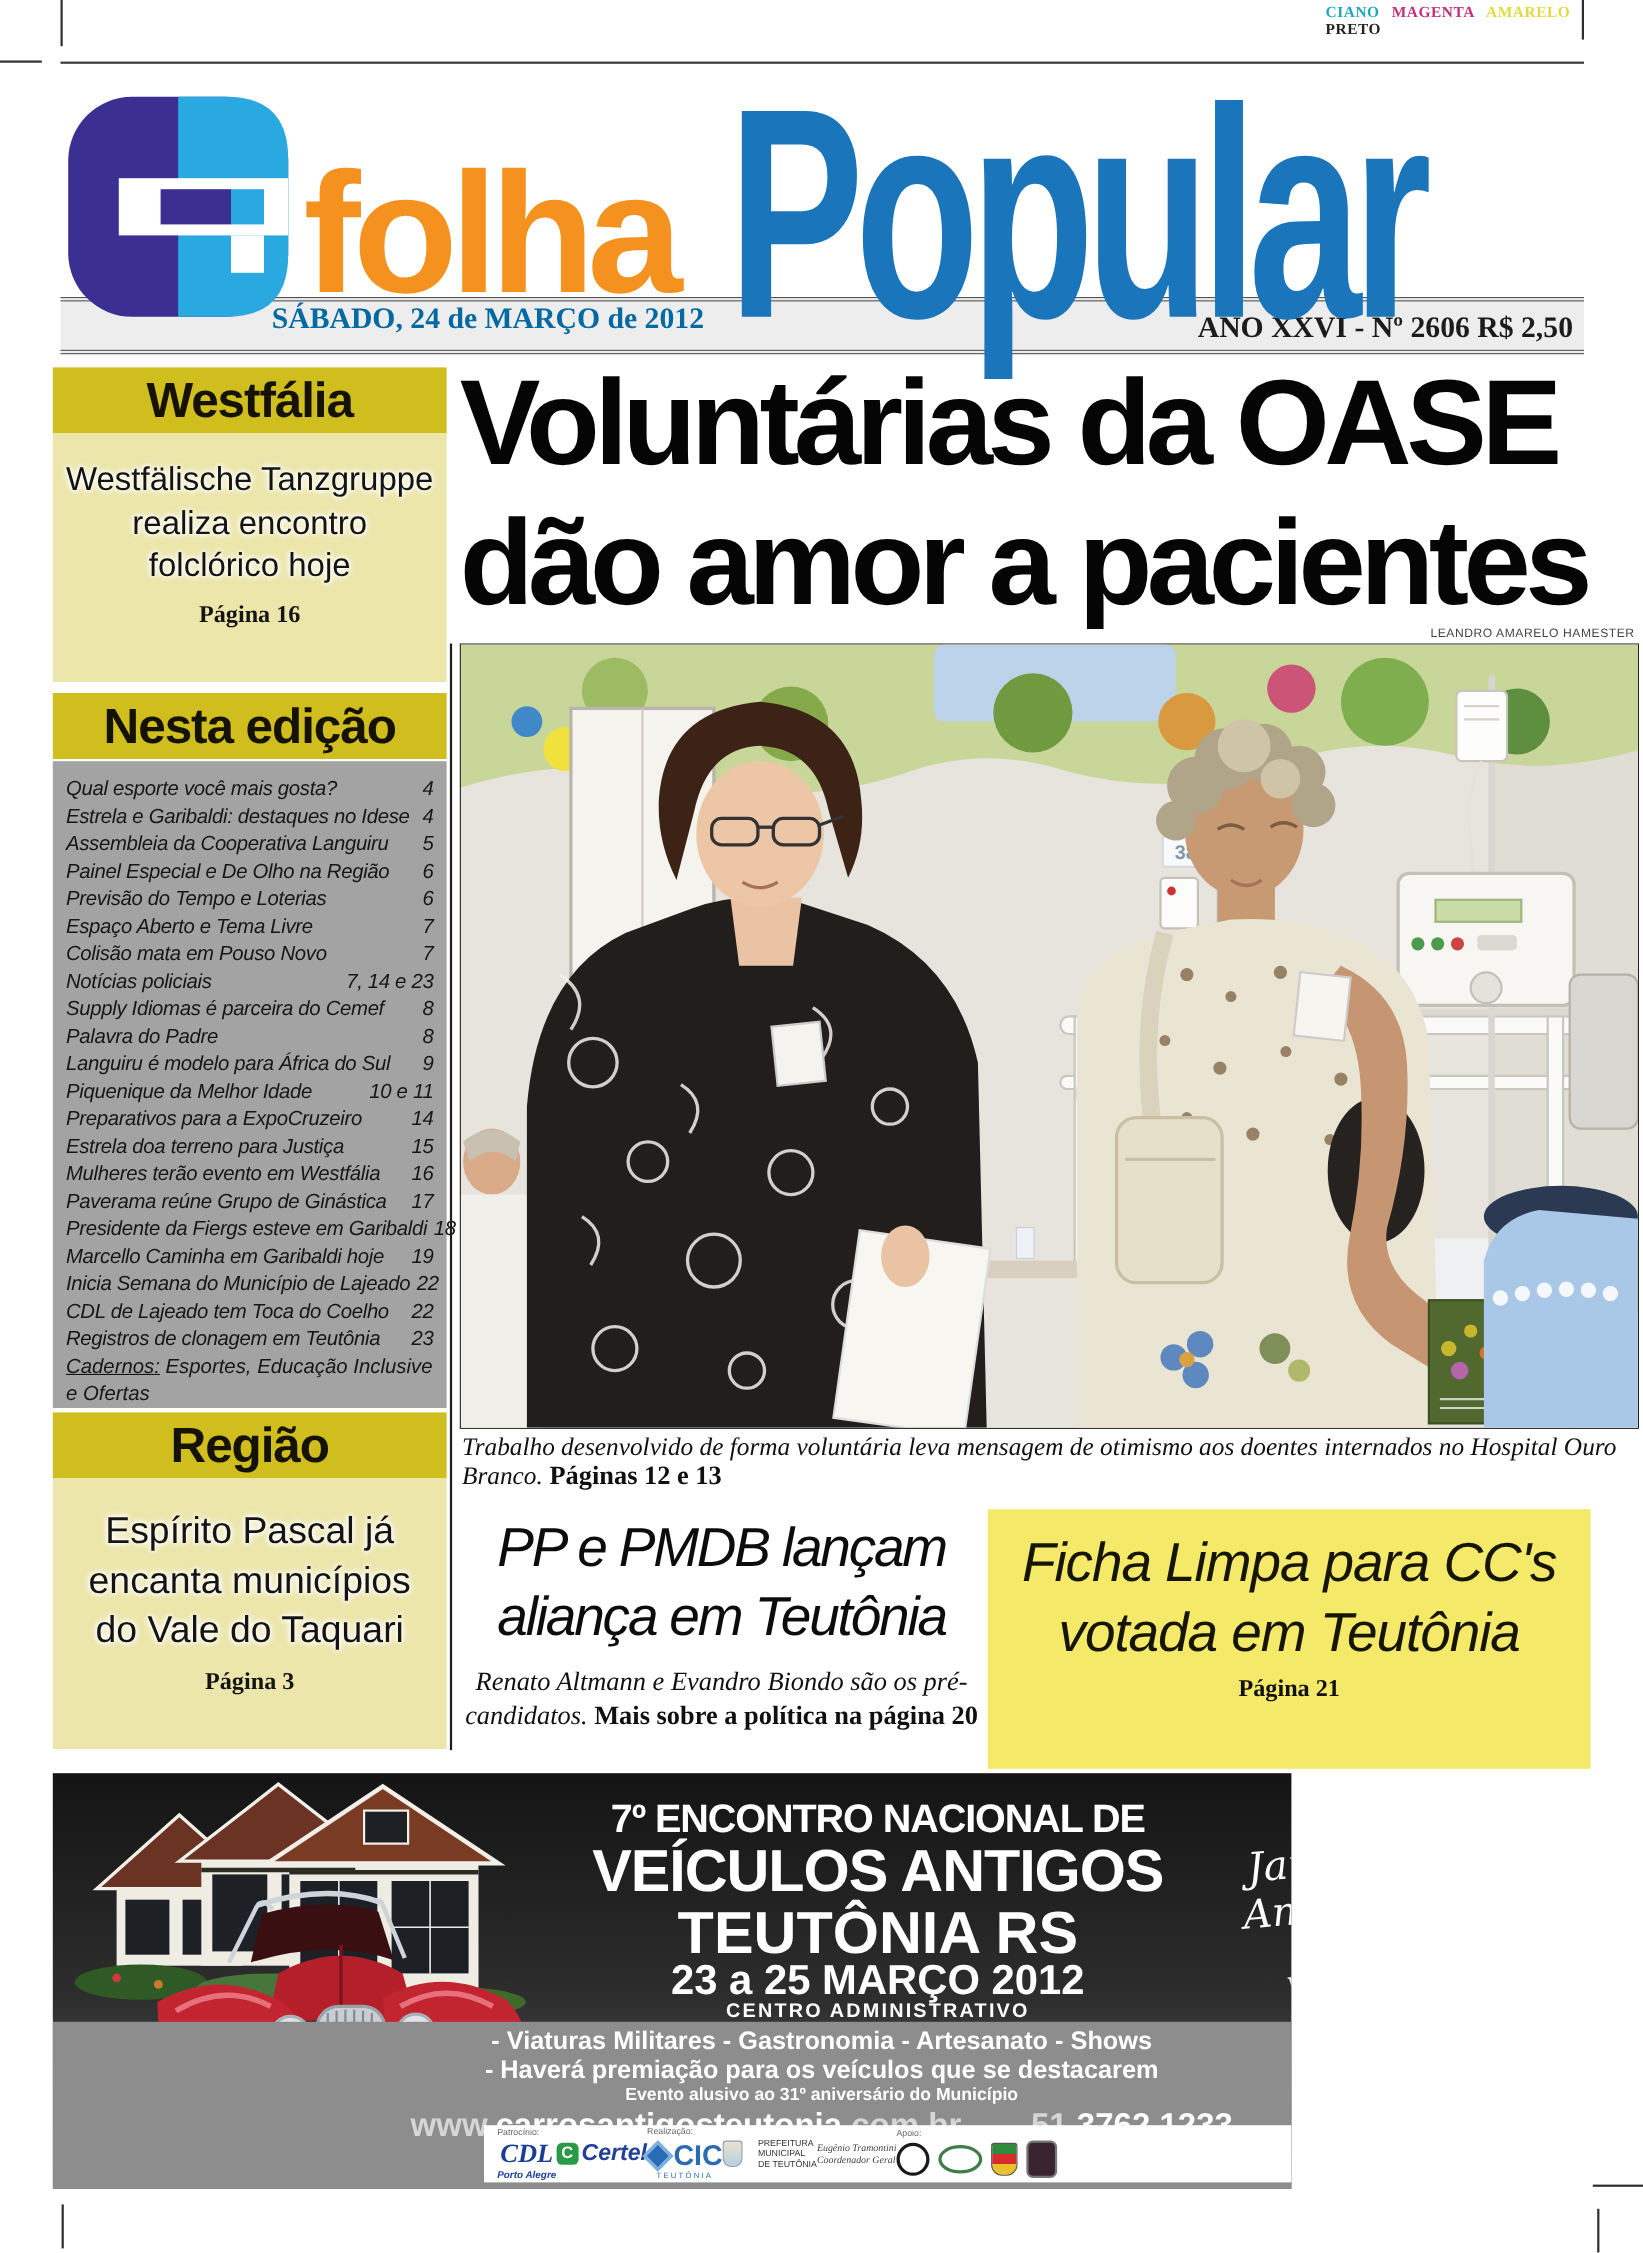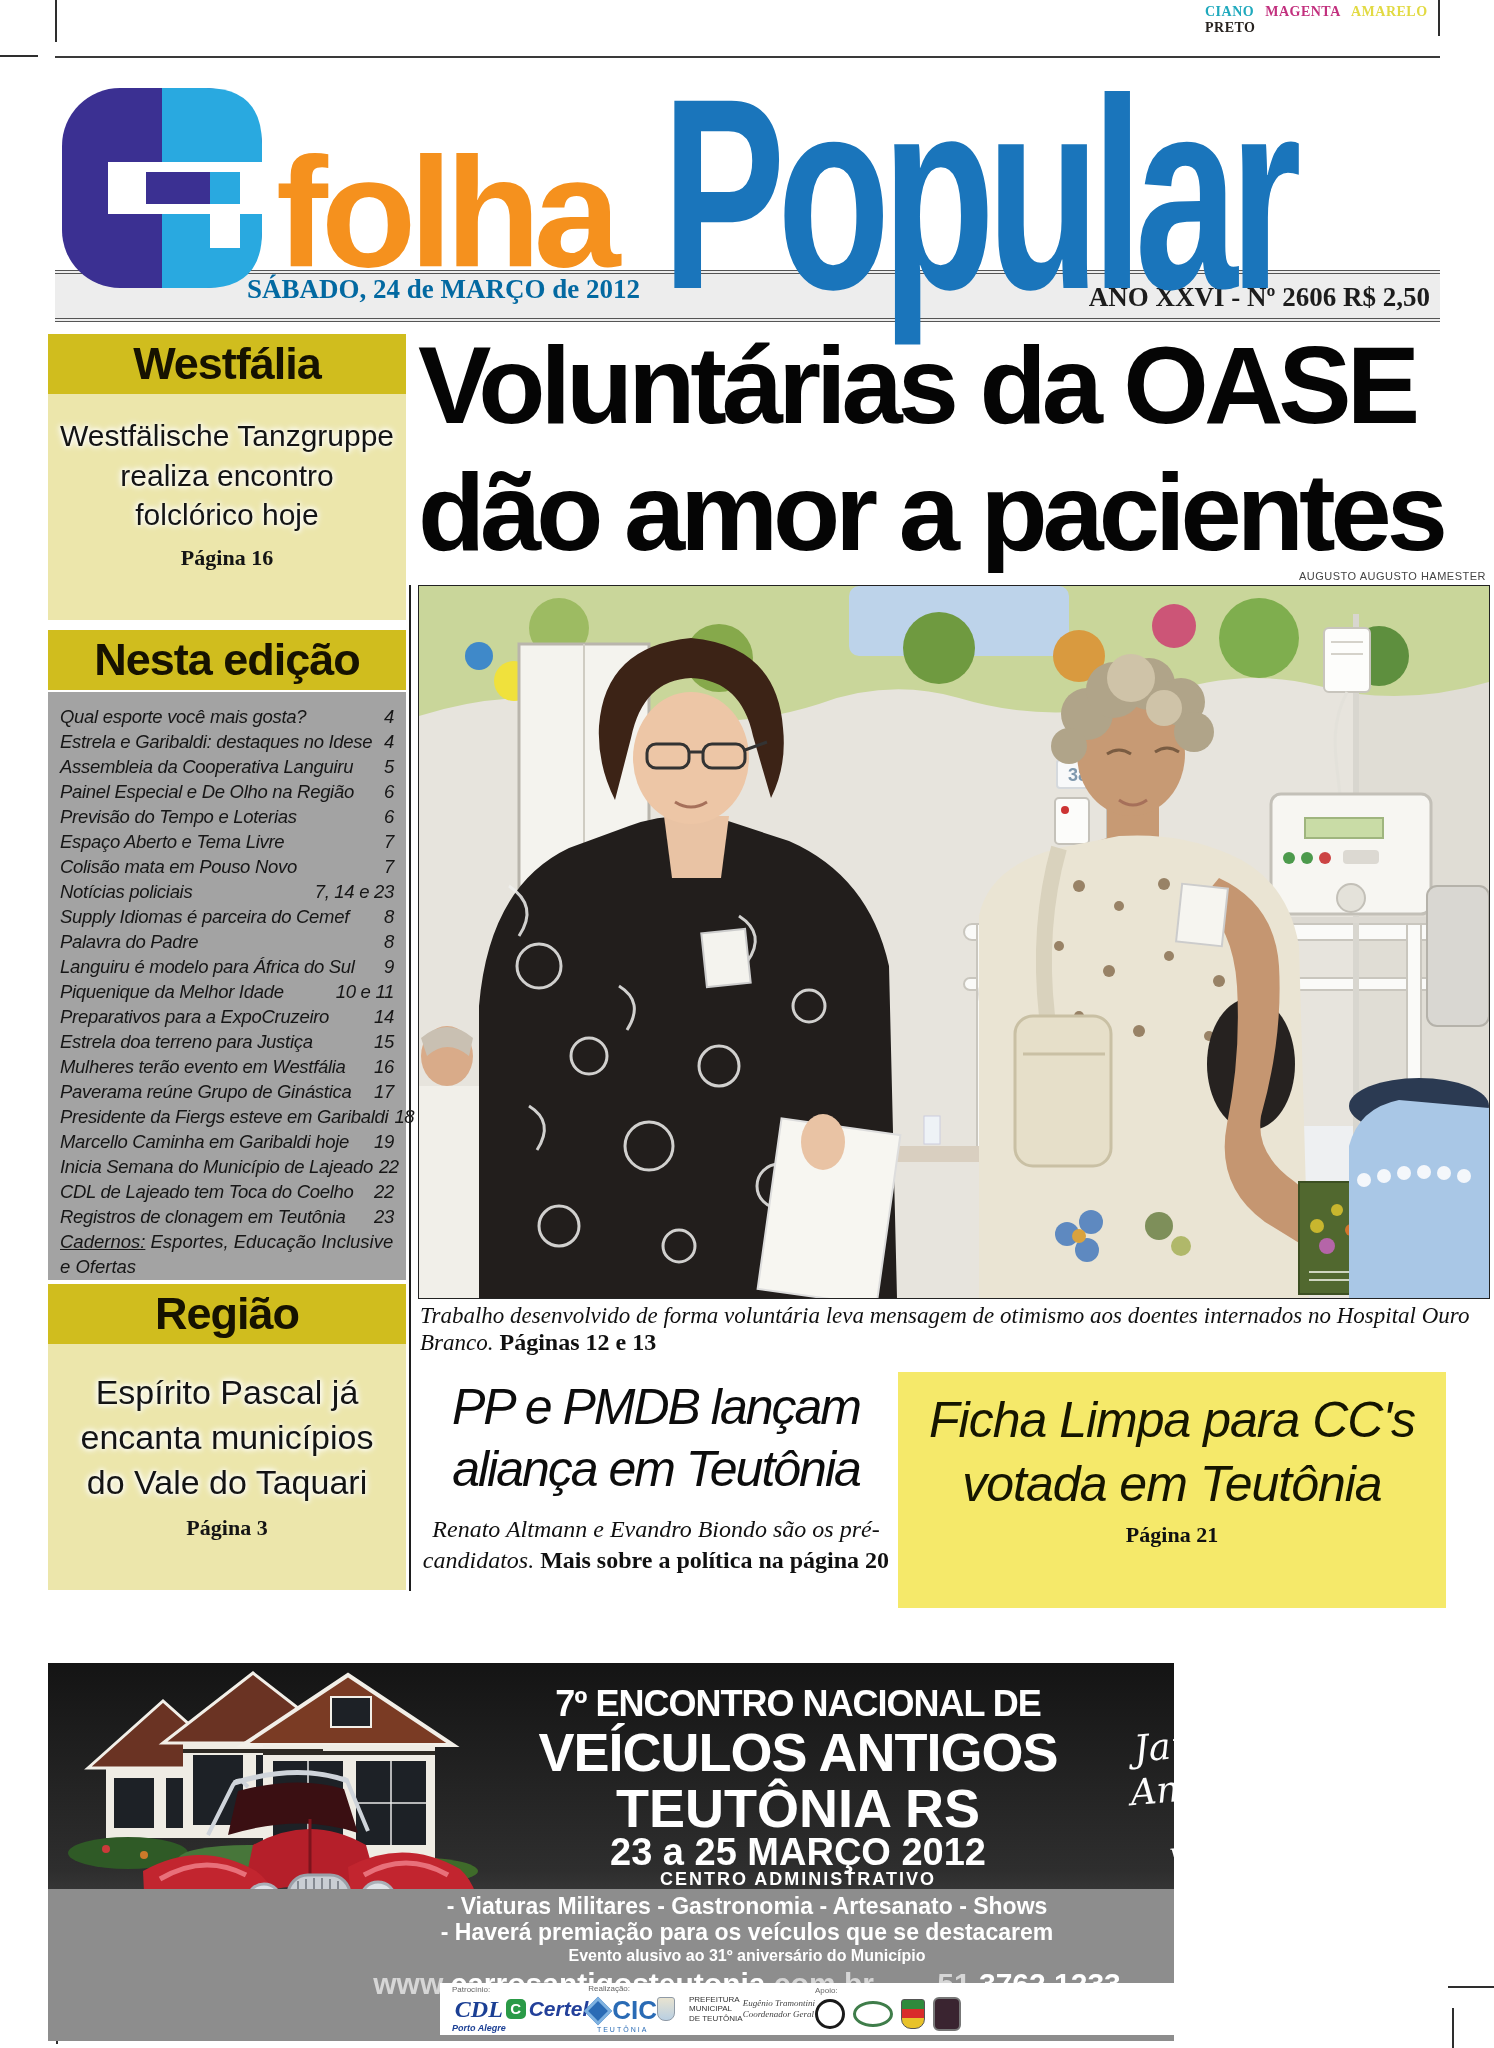--- a/index.html
+++ b/index.html
@@ -51,21 +51,21 @@
   
   .pp{left:420px;top:1376px;width:472px;text-align:center;}
   .pp .h{font-style:italic;font-size:50px;line-height:1.24;letter-spacing:-2px;color:#0c0c0c;}
   .pp .sub{margin-top:14px;font:italic 24px "Liberation Serif",serif;color:#101010;line-height:1.3;}
   .pp .sub b{font-style:normal;font-family:"Liberation Serif",serif;}
   .ficha{left:898px;top:1372px;width:548px;height:236px;background:#f5e96a;text-align:center;
          box-sizing:border-box;padding-top:16px;}
   .ficha .h{font-style:italic;font-size:50px;line-height:1.28;letter-spacing:-1px;color:#151500;}
   .ficha .pg{font:bold 22px "Liberation Serif",serif;margin-top:6px;}
   
-  .ad{left:48px;top:1663px;width:1126px;height:378px;background:linear-gradient(#141414,#2e2e2e 55%,#6e6e6e);
+  .ad{left:48px;top:1612px;width:1126px;height:378px;background:linear-gradient(#141414,#2e2e2e 55%,#6e6e6e);
       overflow:hidden;}
   .ad-center{position:absolute;left:420px;top:0;width:660px;text-align:center;color:#fff;font-weight:bold;}
   .ad-t1{position:absolute;left:0;top:20px;width:660px;font-size:36px;letter-spacing:-1px;}
   .ad-t2{position:absolute;left:0;top:58px;width:660px;font-size:54px;letter-spacing:-1px;}
   .ad-t3{position:absolute;left:0;top:114px;width:660px;font-size:54px;letter-spacing:0px;}
   .ad-t4{position:absolute;left:0;top:168px;width:660px;font-size:38px;}
   .ad-t5{position:absolute;left:0;top:206px;width:660px;font-size:18px;letter-spacing:2px;}
   .ad-script{position:absolute;left:1056px;top:56px;width:290px;text-align:center;color:#fdfdfd;
              font-family:"DejaVu Serif",serif;font-style:italic;transform:rotate(-5deg);}
   .ad-s1{font-size:37px;line-height:1.15;}
@@ -246,21 +246,21 @@
     <div class="side-head-text" style="font-size:34px;">Espírito Pascal já encanta municípios do Vale do Taquari</div>
     <div class="side-page">Página 3</div>
   </div>
 
   <div class="abs col-rule"></div>
 
   <div class="abs headline">
     <div>Voluntárias da OASE</div>
     <div>dão amor a pacientes</div>
   </div>
-  <div class="abs credit">AUGUSTO AUGUSTO HAMESTER</div>
+  <div class="abs credit">LEANDRO AMARELO HAMESTER</div>
 
   <div class="abs photo">
     <svg width="1070" height="712" viewBox="0 0 1070 712">
       <rect width="1070" height="712" fill="#e7e4dd"></rect>
       <rect x="940" width="130" height="712" fill="#dcd8d0" opacity="0.6"></rect>
 
       <g>
         <path d="M0,0 H1070 V96 Q980,122 900,100 Q820,80 740,110 Q640,142 540,112 Q470,92 400,118 Q300,150 200,122 Q100,98 0,130 Z" fill="#c9d69a"></path>
         <rect x="430" y="0" width="220" height="70" rx="10" fill="#bdd3ea"></rect>
         <circle cx="520" cy="62" r="36" fill="#6f9a40"></circle>

